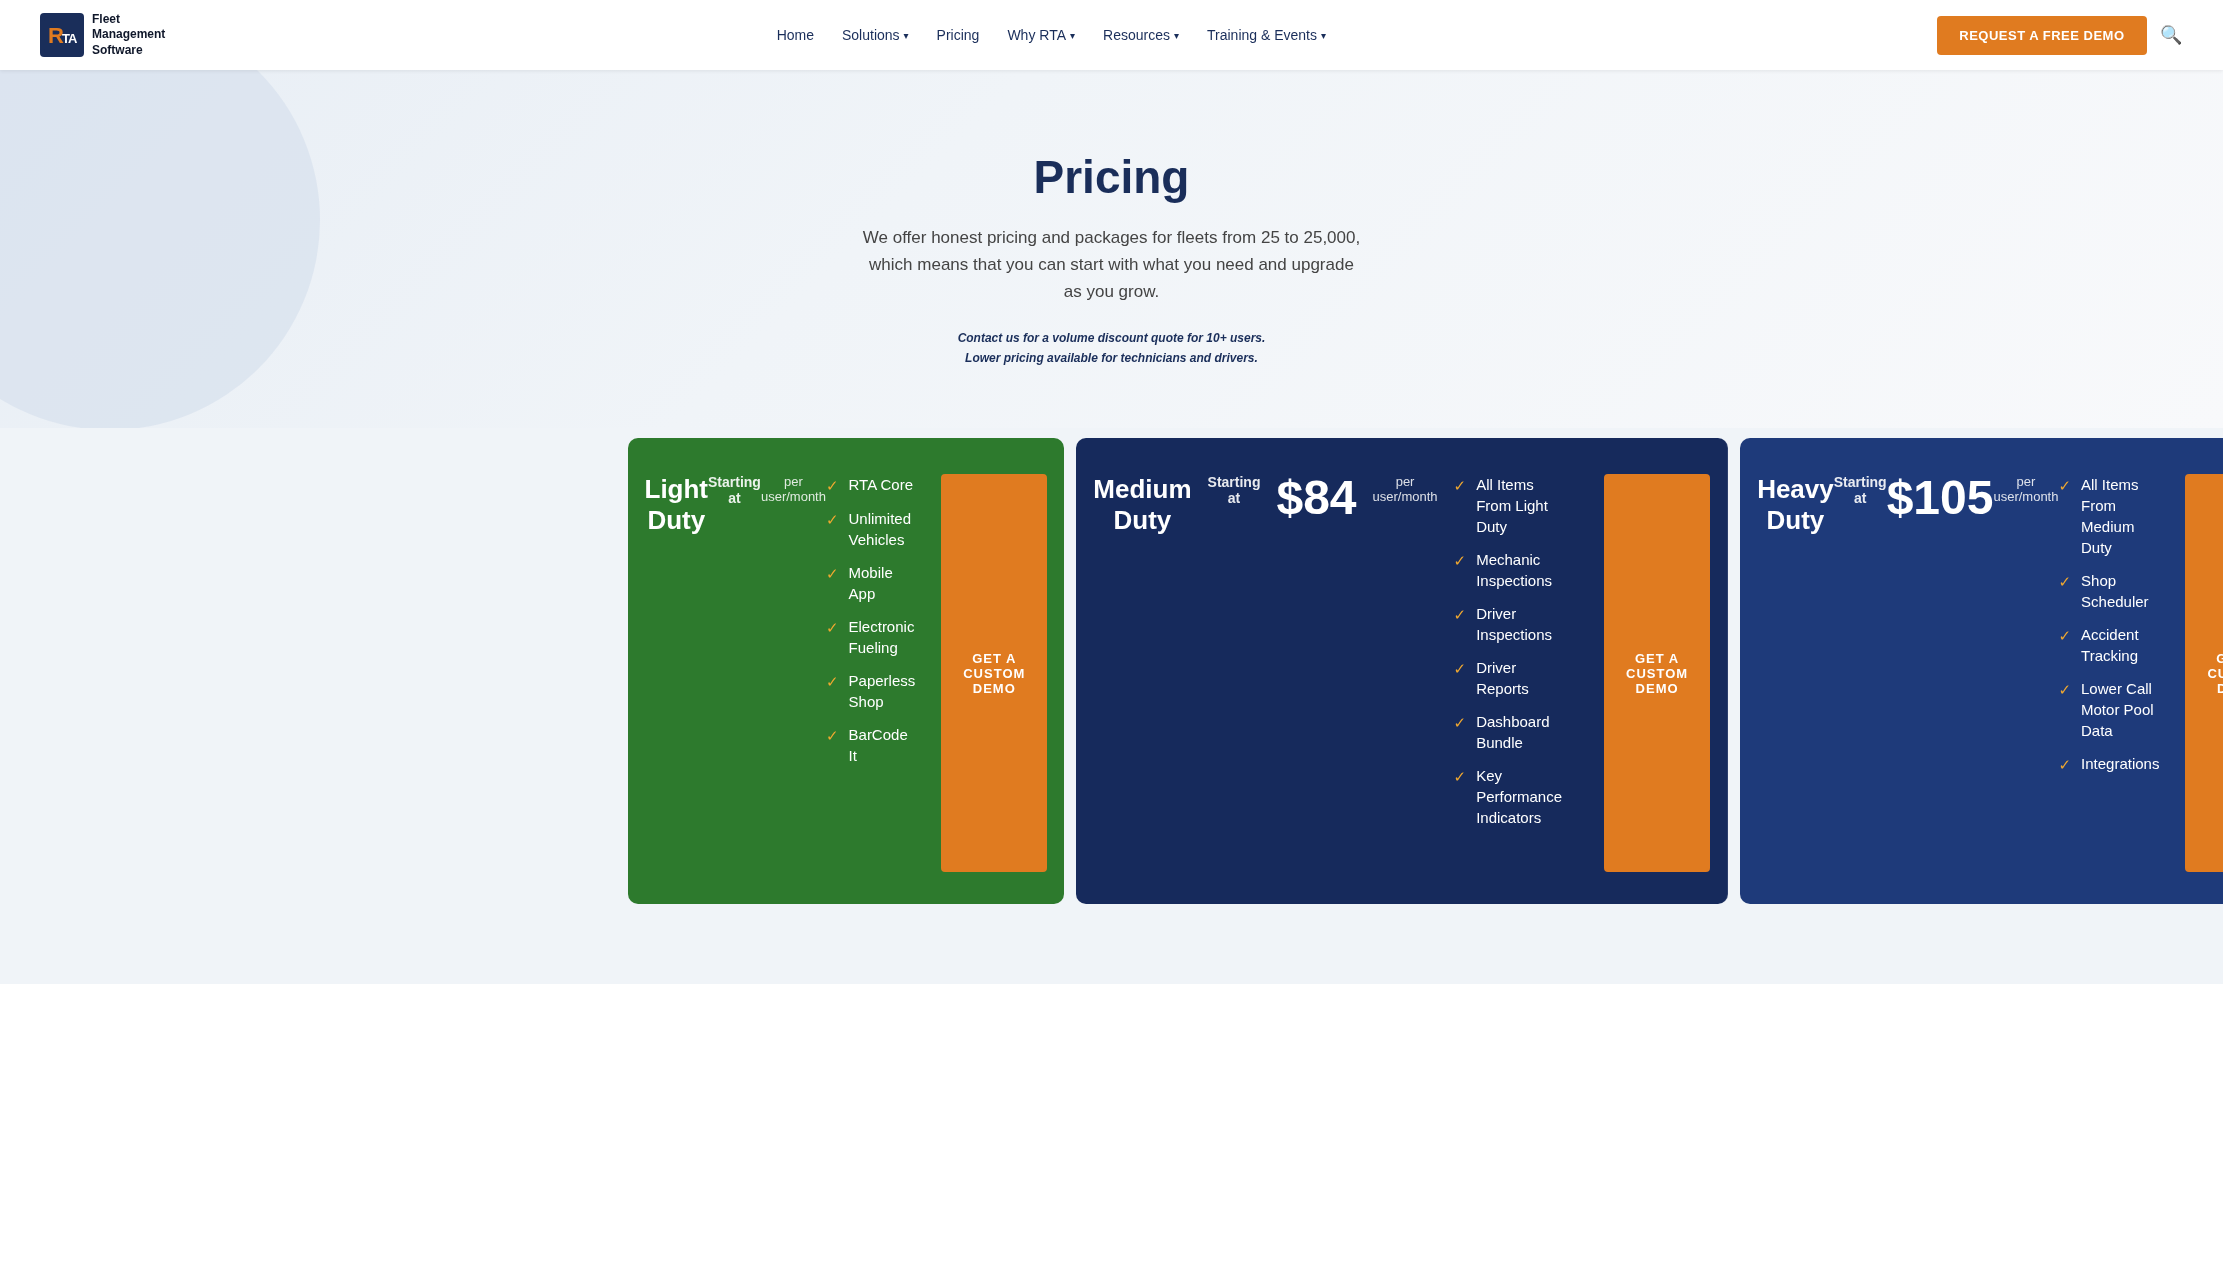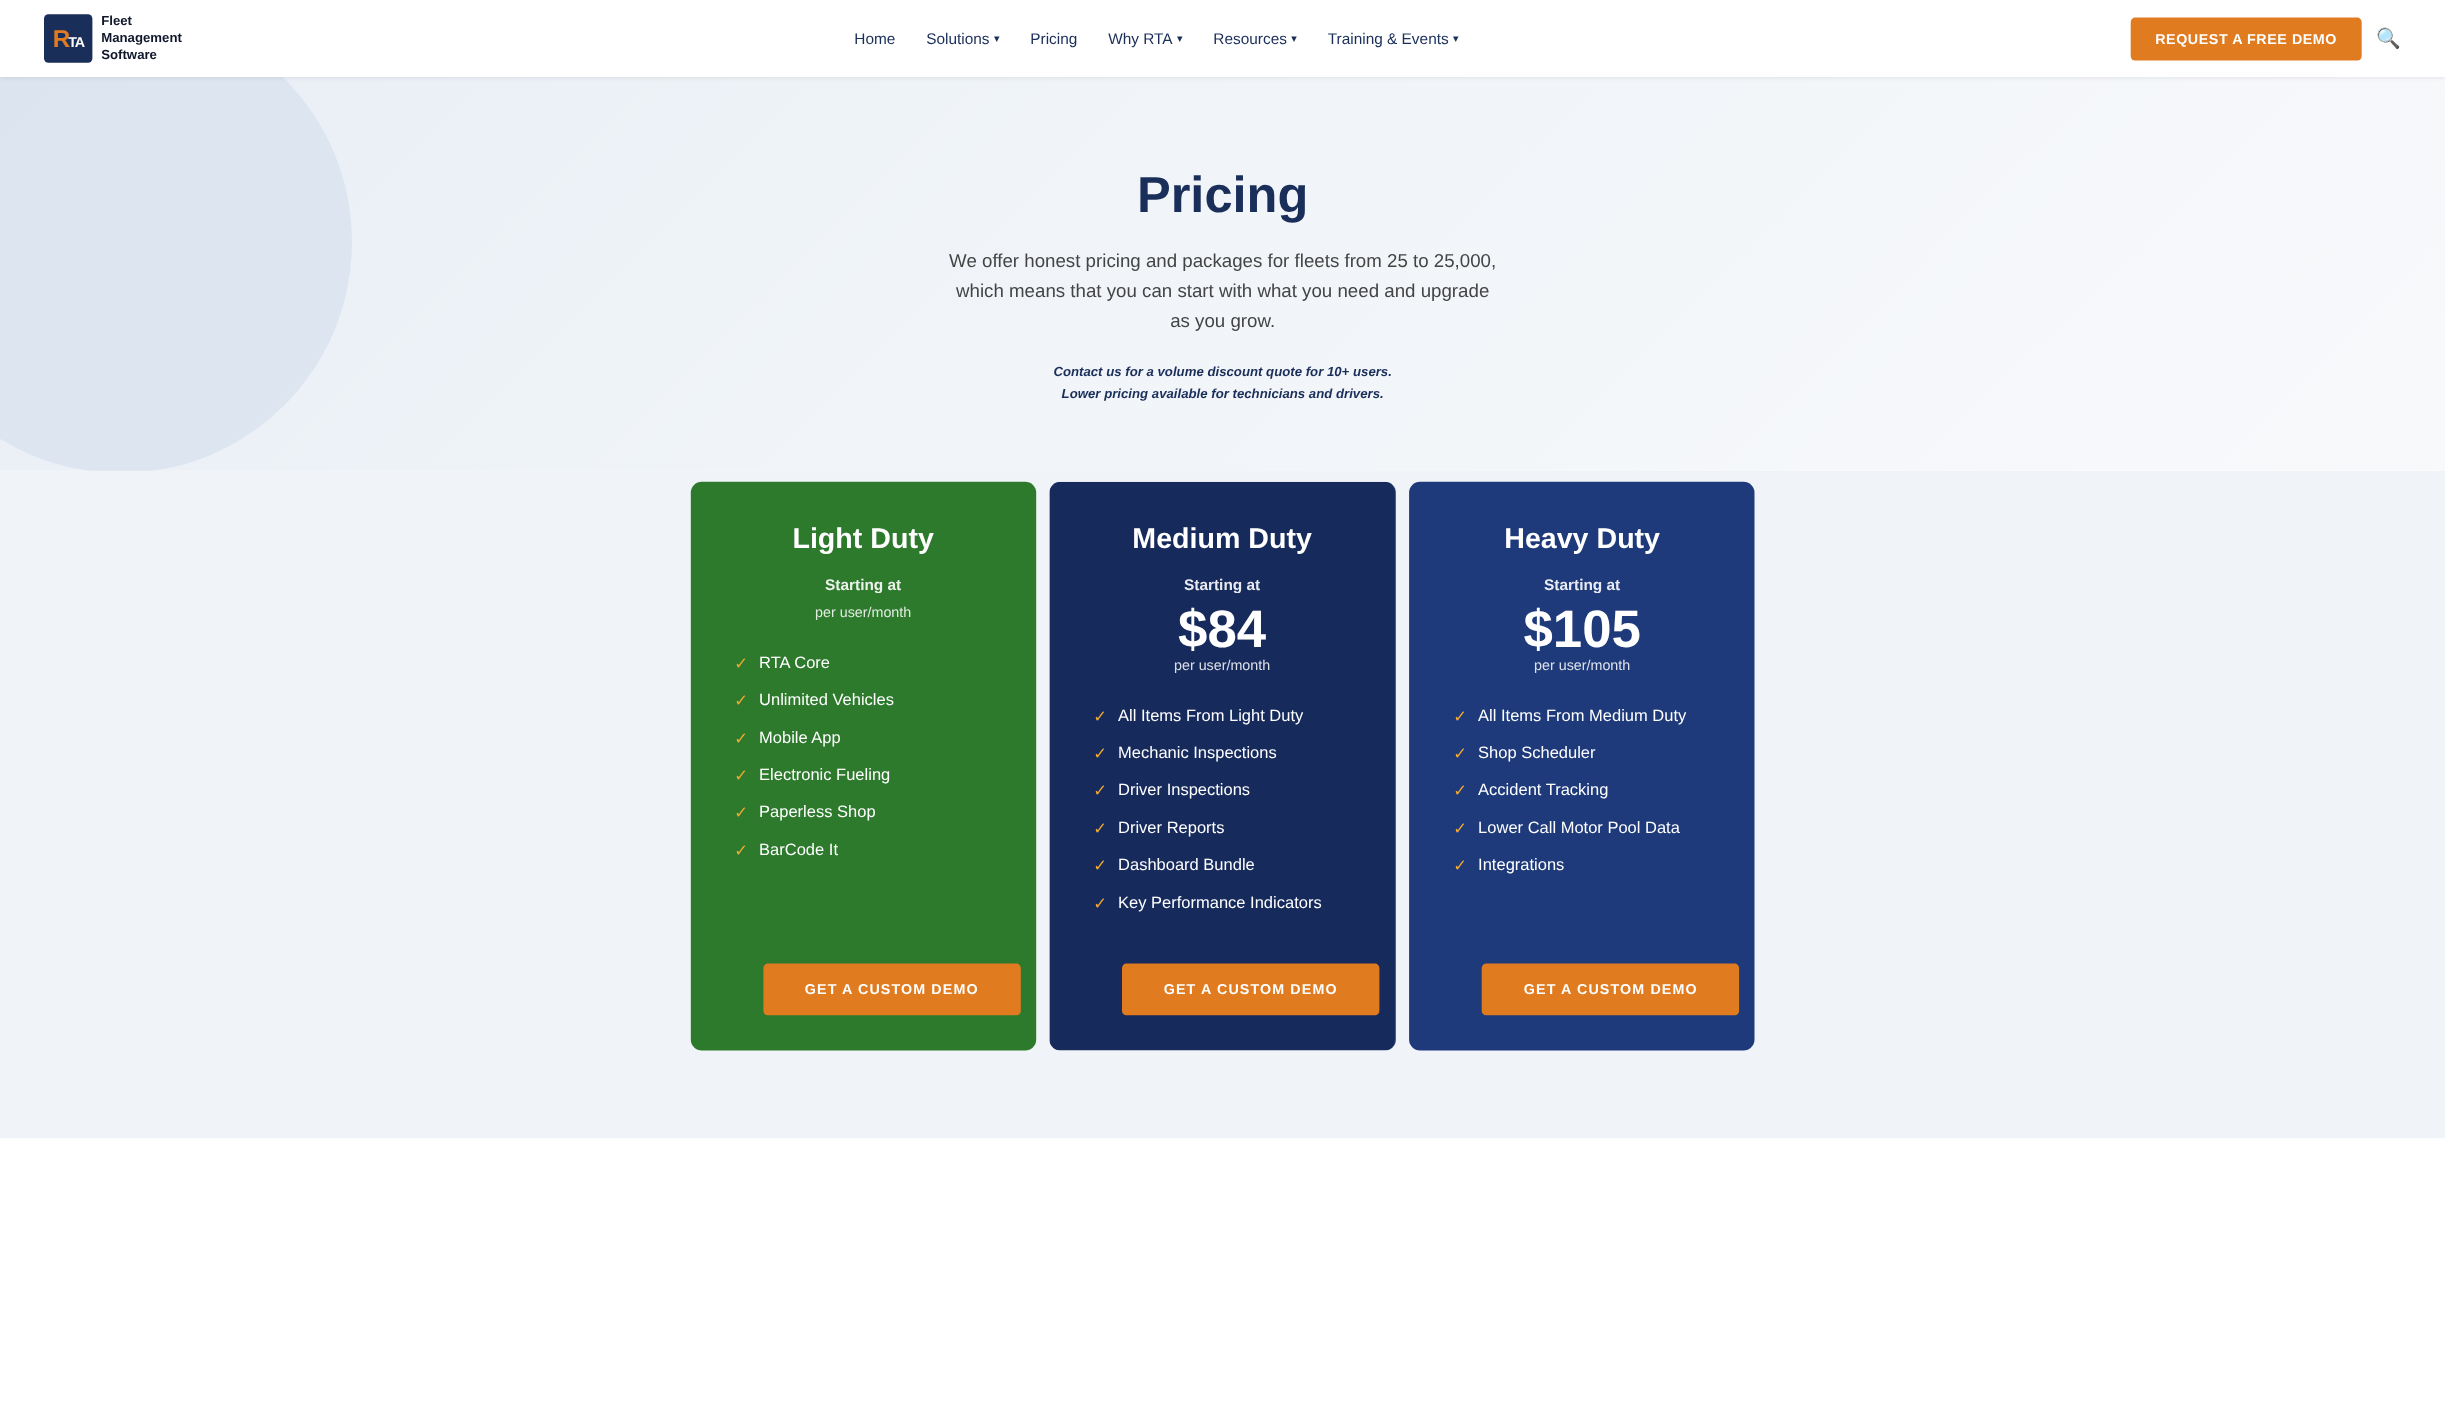--- a/index.html
+++ b/index.html
@@ -81,22 +81,22 @@
       background: #f0f4f8;
       padding: 10px 40px 80px;
       display: flex; justify-content: center;
     }
     .cards-wrapper {
       display: flex; gap: 0; max-width: 980px; width: 100%;
       align-items: stretch;
     }
 
     .pricing-card {
-      flex: 1; border-radius: 10px; padding: 36px 40px 32px;
-      display: flex; flex-direction: column;
+      flex: 1; border-radius: 10px; padding: 36px 17px 32px;
+      display: flex; flex-direction: row;
       margin: 0 6px;
     }
     .card-light { background: #2d7a2d; color: #fff; }
     .card-medium { background: #162a5c; color: #fff; }
     .card-heavy { background: #1e3a7a; color: #fff; }
 
     .card-title {
       font-size: 26px; font-weight: 700; text-align: center; margin-bottom: 18px;
     }
     .card-starting {
@@ -122,21 +122,21 @@
     }
 
     .btn-card {
       background: #e07b20; color: #fff; border: 2px solid #e07b20;
       padding: 14px 20px; font-size: 13px; font-weight: 800;
       border-radius: 4px; cursor: pointer; width: 100%;
       letter-spacing: 1px; text-align: center; margin-left: 26px;
     }
 
     
-    .card-medium { border-right: 1px solid rgba(255,255,255,0.1); }
+    .card-medium { border-right: 1px solid rgba(255,255,255,0.1); gap: 16px; }
   </style>
 </head>
 <body>
 
 <nav>
   <div class="nav-logo">
     <div class="logo-icon">
       <svg width="36" height="36" viewBox="0 0 36 36">
         <rect width="36" height="36" fill="#1a2e5a" rx="4"></rect>
         <text x="4" y="26" fill="#e07b20" font-size="22" font-weight="900" font-family="Arial">R</text>

